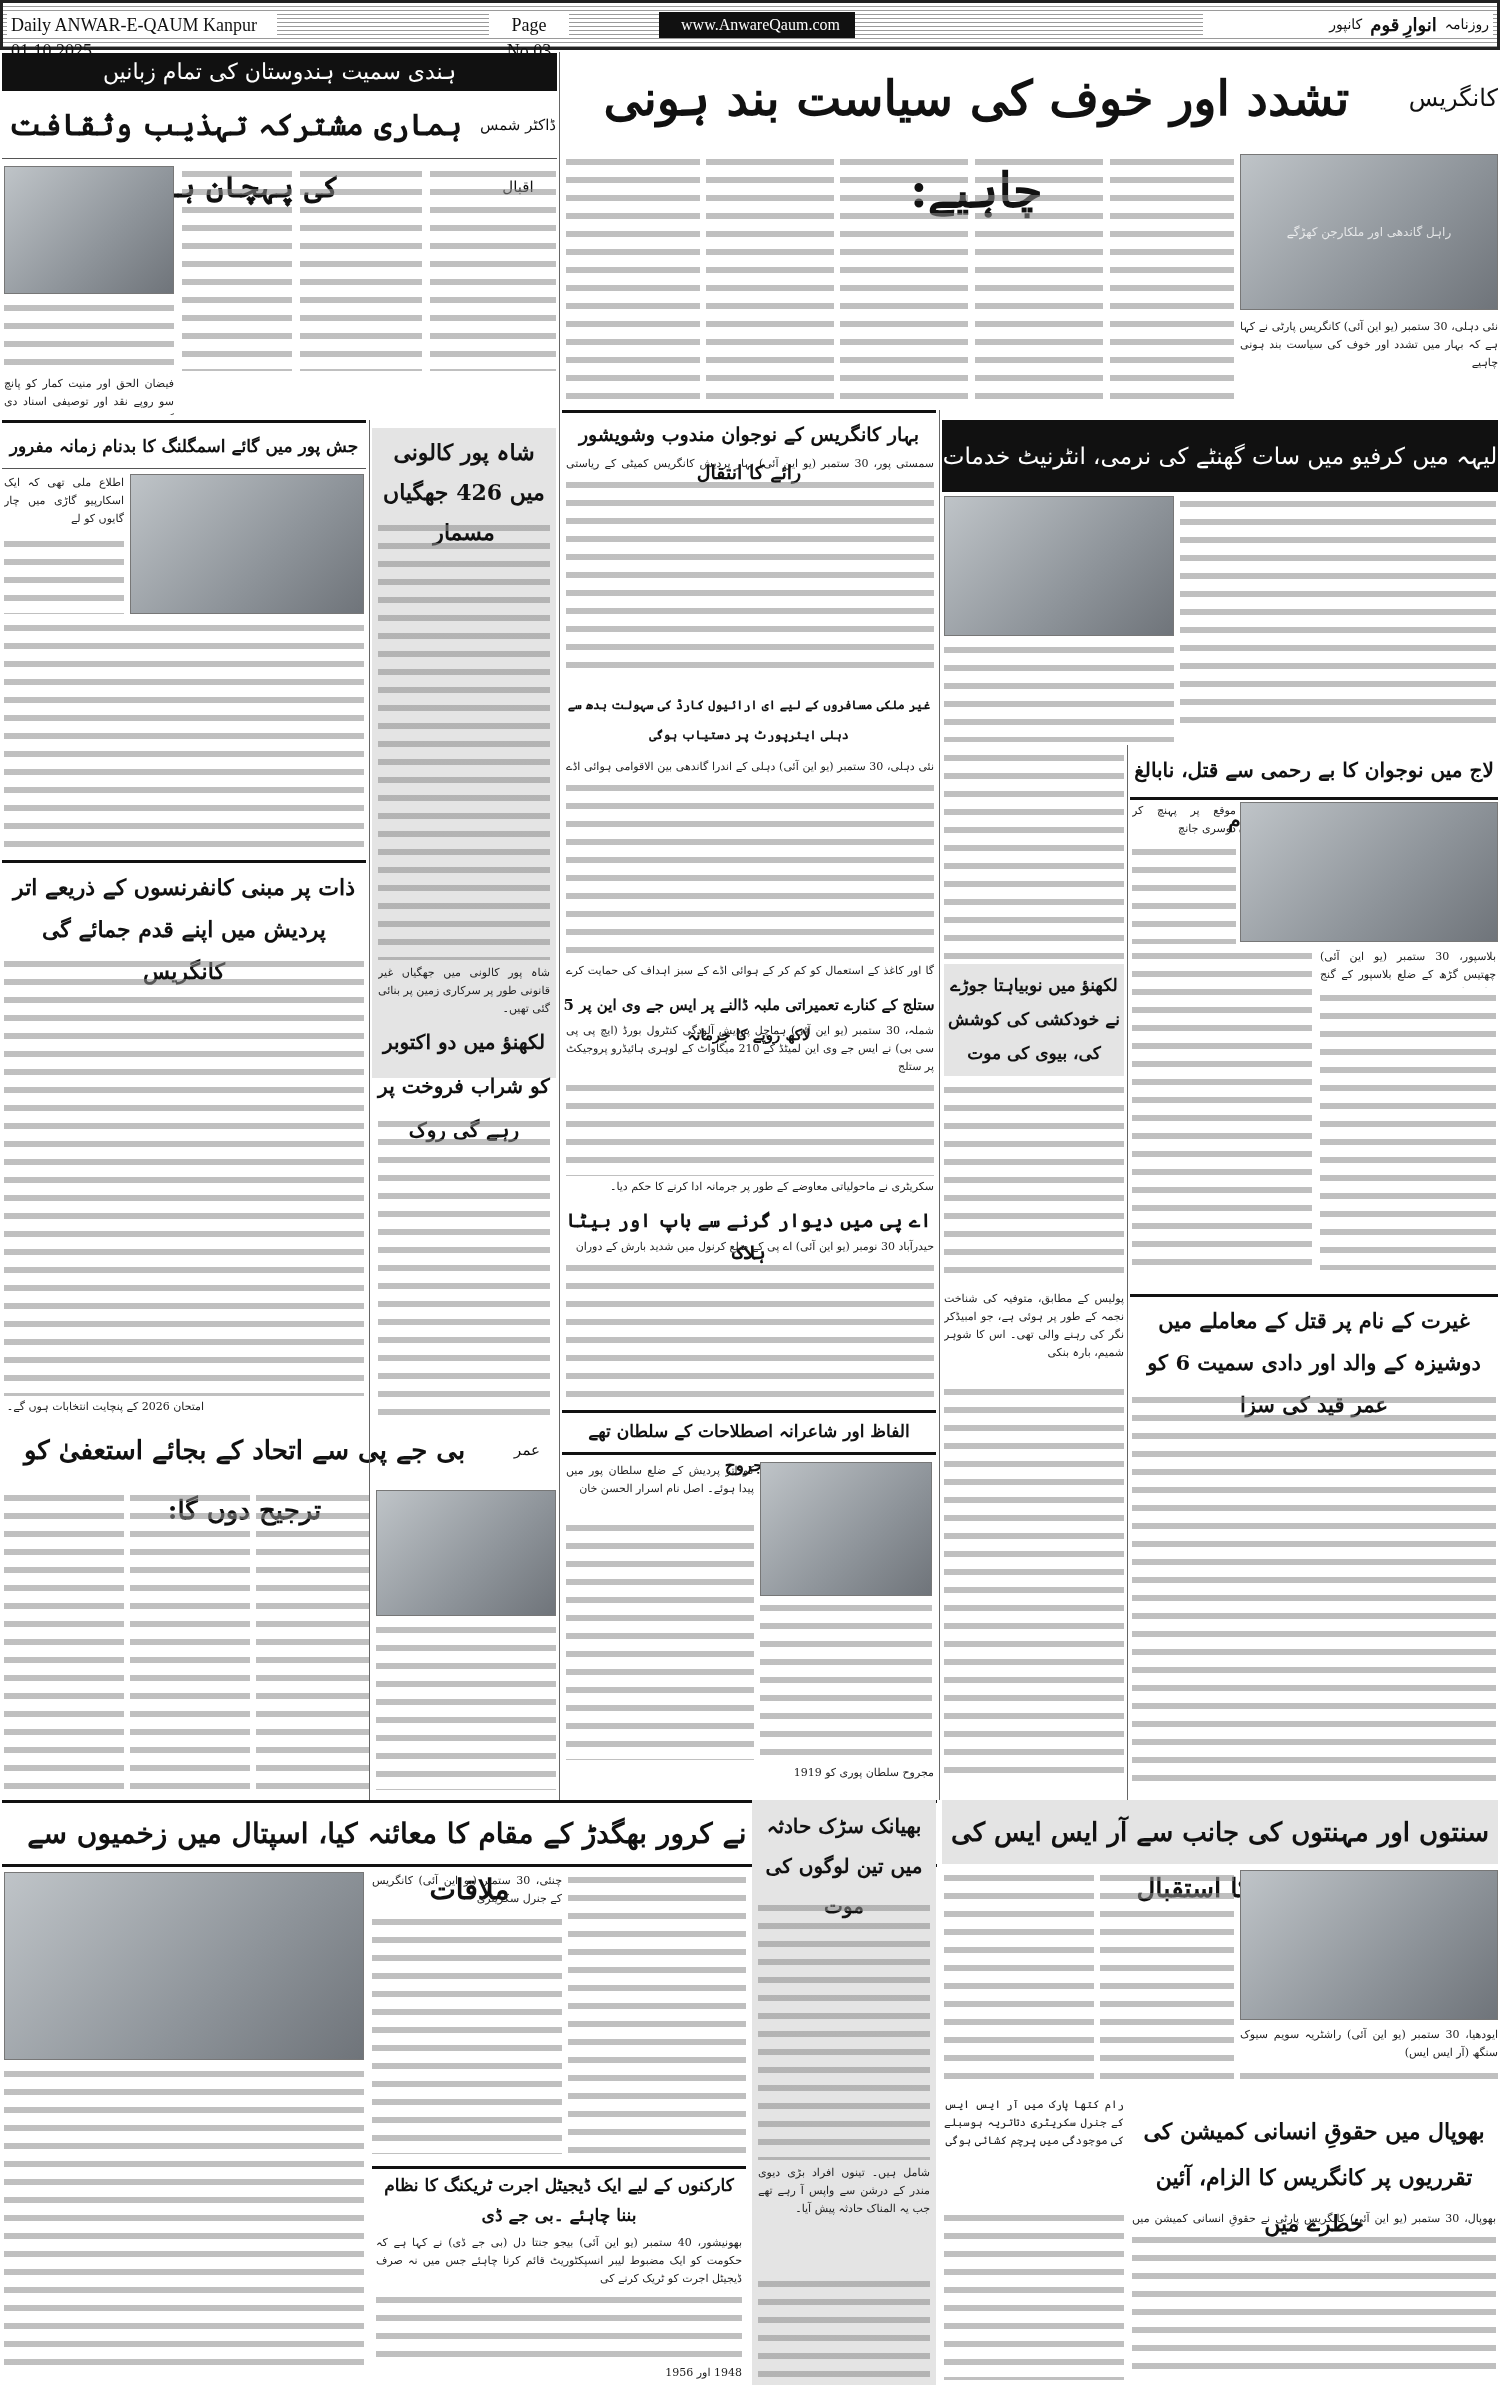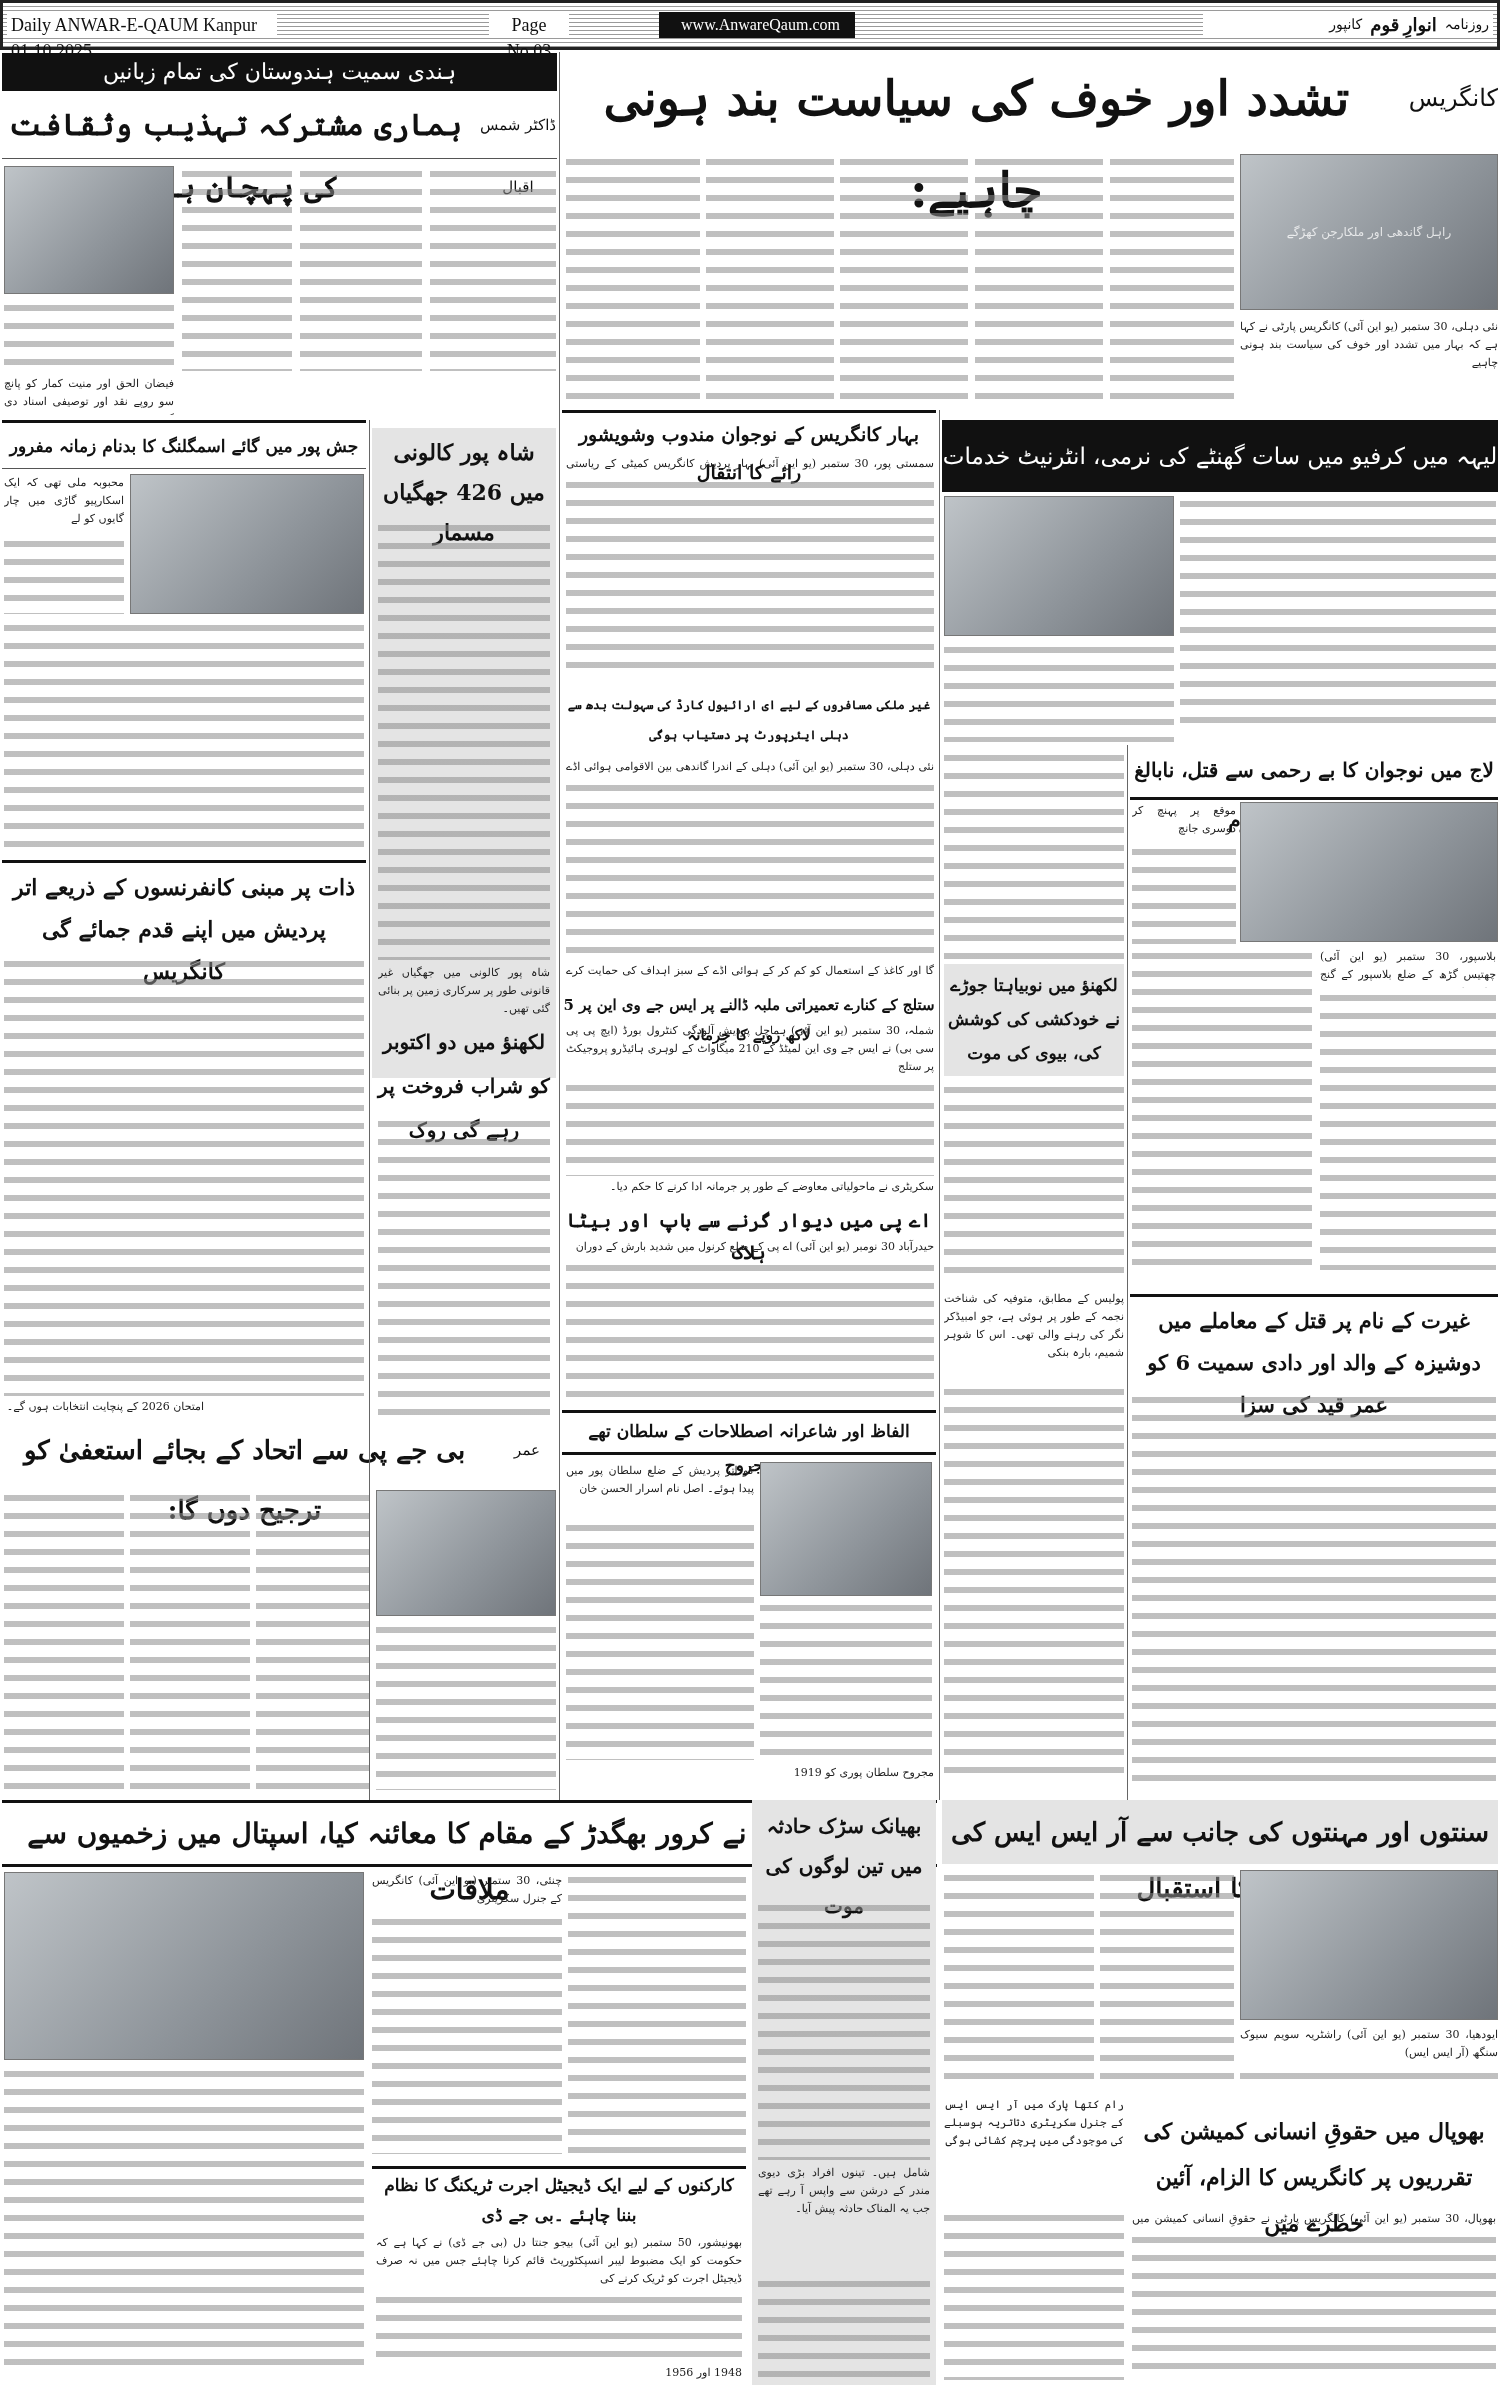--- a/index.html
+++ b/index.html
@@ -94,21 +94,21 @@
 <div class="abs hl" style="left:374px;top:432px;width:180px;height:84px;font-size:22px;line-height:40px;">شاہ پور کالونی میں 426 جھگیاں مسمار</div>
 <div class="abs col-text textfill" style="left:378px;top:520px;width:172px;height:440px;"></div>
 <div class="abs col-text" style="left:378px;top:964px;width:172px;height:56px;">شاہ پور کالونی میں جھگیاں غیر قانونی طور پر سرکاری زمین پر بنائی گئی تھیں۔</div>
 
 <div class="abs rule" style="left:2px;top:420px;width:364px;"></div>
 <div class="abs hl" style="left:2px;top:426px;width:364px;height:40px;font-size:17px;line-height:40px;">جش پور میں گائے اسمگلنگ کا بدنام زمانہ مفرور ملزم گرفتار</div>
 <div class="abs thin-rule" style="left:2px;top:468px;width:364px;"></div>
 <div class="photo" style="left:130px;top:474px;width:234px;height:140px;">
     <div class="ph-label"></div>
   </div>
-<div class="abs col-text" style="left:4px;top:474px;width:120px;height:60px;">محبوبہ ملی تھی کہ ایک اسکارپیو گاڑی میں چار گایوں کو لے</div>
+<div class="abs col-text" style="left:4px;top:474px;width:120px;height:60px;">اطلاع ملی تھی کہ ایک اسکارپیو گاڑی میں چار گایوں کو لے</div>
 <div class="abs col-text textfill" style="left:4px;top:536px;width:120px;height:78px;"></div>
 <div class="abs col-text textfill" style="left:4px;top:620px;width:360px;height:230px;"></div>
 
 <div class="abs hl" style="left:562px;top:690px;width:374px;height:66px;font-size:12px;line-height:30px;">غیر ملکی مسافروں کے لیے ای ارائیول کارڈ کی سہولت بدھ سے دہلی ایئرپورٹ پر دستیاب ہوگی</div>
 <div class="abs col-text" style="left:566px;top:758px;width:368px;height:20px;">نئی دہلی، 30 ستمبر (یو این آئی) دہلی کے اندرا گاندھی بین الاقوامی ہوائی اڈے پر بدھ</div>
 <div class="abs col-text textfill" style="left:566px;top:780px;width:368px;height:180px;"></div>
 <div class="abs col-text" style="left:566px;top:962px;width:368px;height:20px;">گا اور کاغذ کے استعمال کو کم کر کے ہوائی اڈے کے سبز اہداف کی حمایت کرے گا۔</div>
 
 <div class="abs hl" style="left:1130px;top:745px;width:368px;height:50px;font-size:20px;line-height:50px;">لاج میں نوجوان کا بے رحمی سے قتل، نابالغ محبوبہ کا اقبالِ جرم</div>
 <div class="abs rule" style="left:1130px;top:797px;width:368px;"></div>
@@ -185,21 +185,21 @@
 <div class="abs col-text textfill" style="left:4px;top:2066px;width:360px;height:310px;"></div>
 
 <div class="abs grey" style="left:752px;top:1800px;width:184px;height:585px;"></div>
 <div class="abs hl" style="left:754px;top:1806px;width:180px;height:90px;font-size:20px;line-height:40px;">بھیانک سڑک حادثہ میں تین لوگوں کی موت</div>
 <div class="abs col-text textfill" style="left:758px;top:1900px;width:172px;height:260px;"></div>
 <div class="abs col-text" style="left:758px;top:2164px;width:172px;height:110px;">شامل ہیں۔ تینوں افراد بڑی دیوی مندر کے درشن سے واپس آ رہے تھے جب یہ المناک حادثہ پیش آیا۔</div>
 <div class="abs col-text textfill" style="left:758px;top:2276px;width:172px;height:104px;"></div>
 
 <div class="abs rule" style="left:372px;top:2166px;width:374px;"></div>
 <div class="abs hl" style="left:372px;top:2170px;width:374px;height:62px;font-size:17px;line-height:30px;">کارکنوں کے لیے ایک ڈیجیٹل اجرت ٹریکنگ کا نظام بننا چاہئے ۔بی جے ڈی</div>
-<div class="abs col-text" style="left:376px;top:2234px;width:366px;height:56px;">بھونیشور، 50 ستمبر (یو این آئی) بیجو جنتا دل (بی جے ڈی) نے کہا ہے کہ حکومت کو ایک مضبوط لیبر انسپکٹوریٹ قائم کرنا چاہئے جس میں نہ صرف ڈیجیٹل اجرت کو ٹریک کرنے کی</div>
+<div class="abs col-text" style="left:376px;top:2234px;width:366px;height:56px;">بھونیشور، 40 ستمبر (یو این آئی) بیجو جنتا دل (بی جے ڈی) نے کہا ہے کہ حکومت کو ایک مضبوط لیبر انسپکٹوریٹ قائم کرنا چاہئے جس میں نہ صرف ڈیجیٹل اجرت کو ٹریک کرنے کی</div>
 <div class="abs col-text textfill" style="left:376px;top:2292px;width:366px;height:72px;"></div>
 <div class="abs col-text" style="left:376px;top:2364px;width:366px;height:20px;">1948 اور 1956</div>
 
 <div class="abs grey" style="left:942px;top:1800px;width:556px;height:64px;"></div>
 <div class="abs hl" style="left:942px;top:1804px;width:556px;height:56px;font-size:26px;line-height:56px;">سنتوں اور مہنتوں کی جانب سے آر ایس ایس کی یاترا کا استقبال</div>
 <div class="photo" style="left:1240px;top:1870px;width:258px;height:150px;">
     <div class="ph-label"></div>
   </div>
 <div class="abs col-text" style="left:1240px;top:2026px;width:258px;height:40px;">ایودھیا، 30 ستمبر (یو این آئی) راشٹریہ سویم سیوک سنگھ (آر ایس ایس)</div>
 <div class="abs col-text textfill" style="left:1240px;top:2068px;width:258px;height:20px;"></div>

